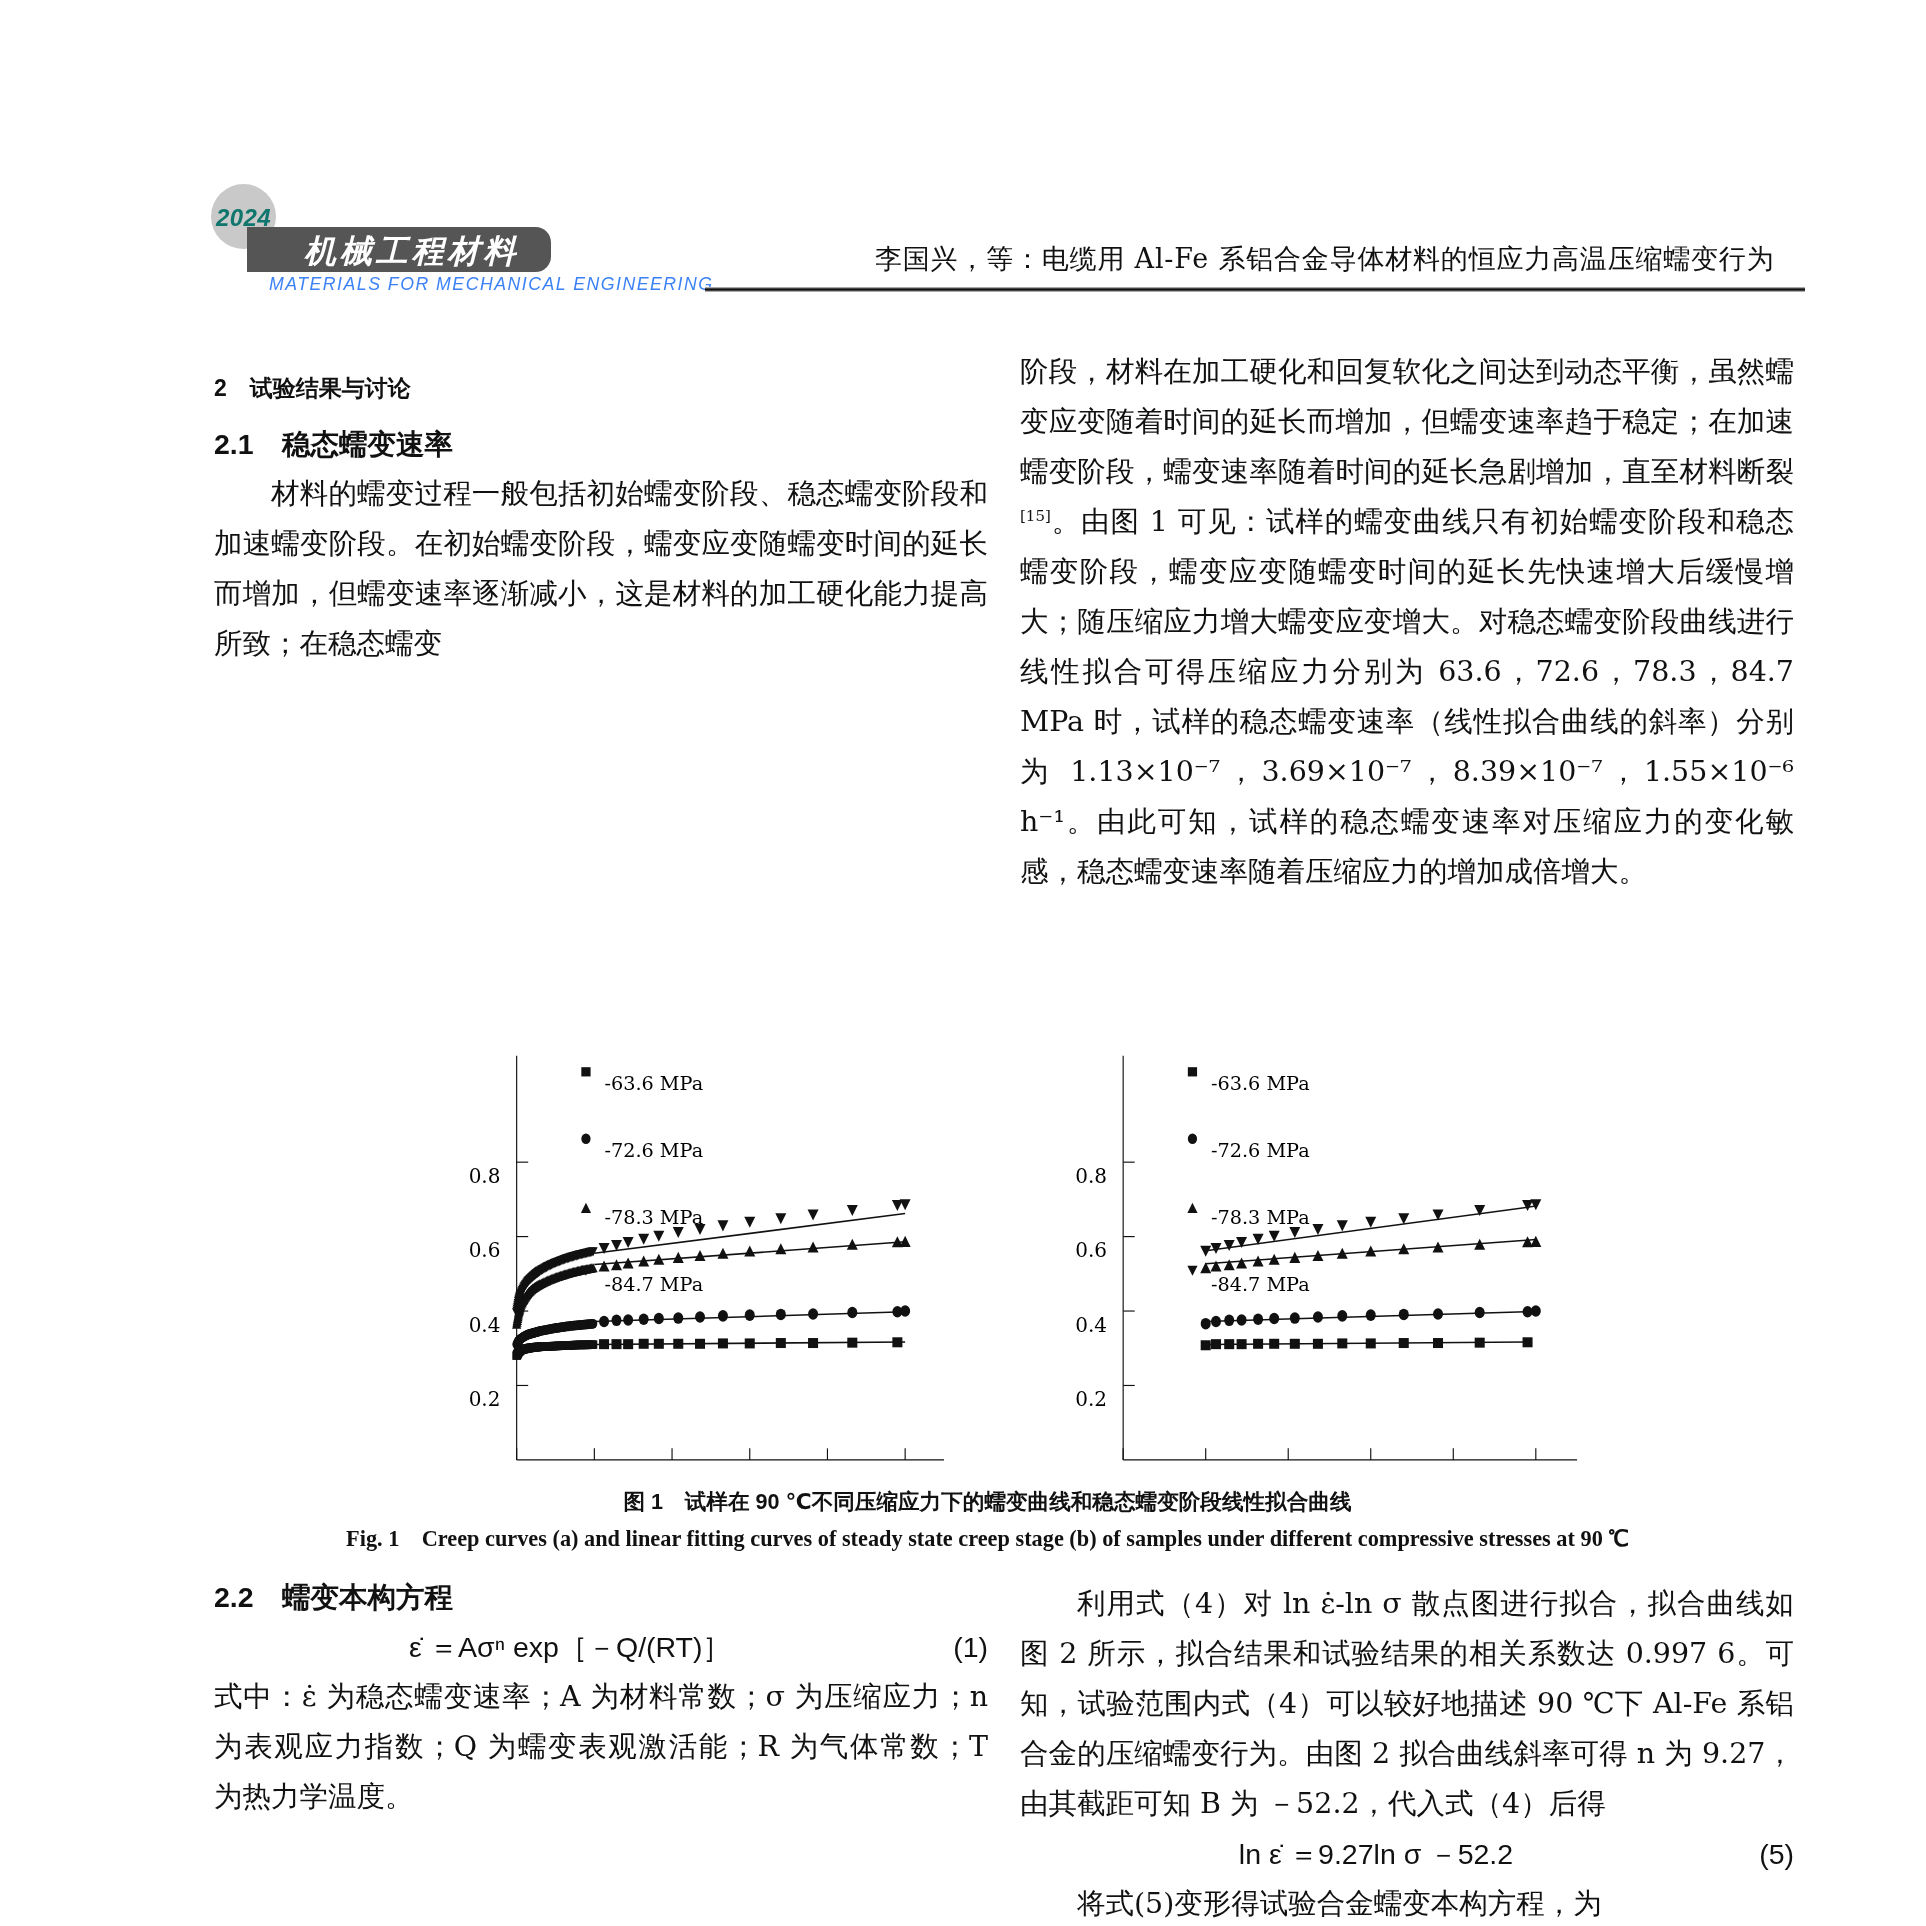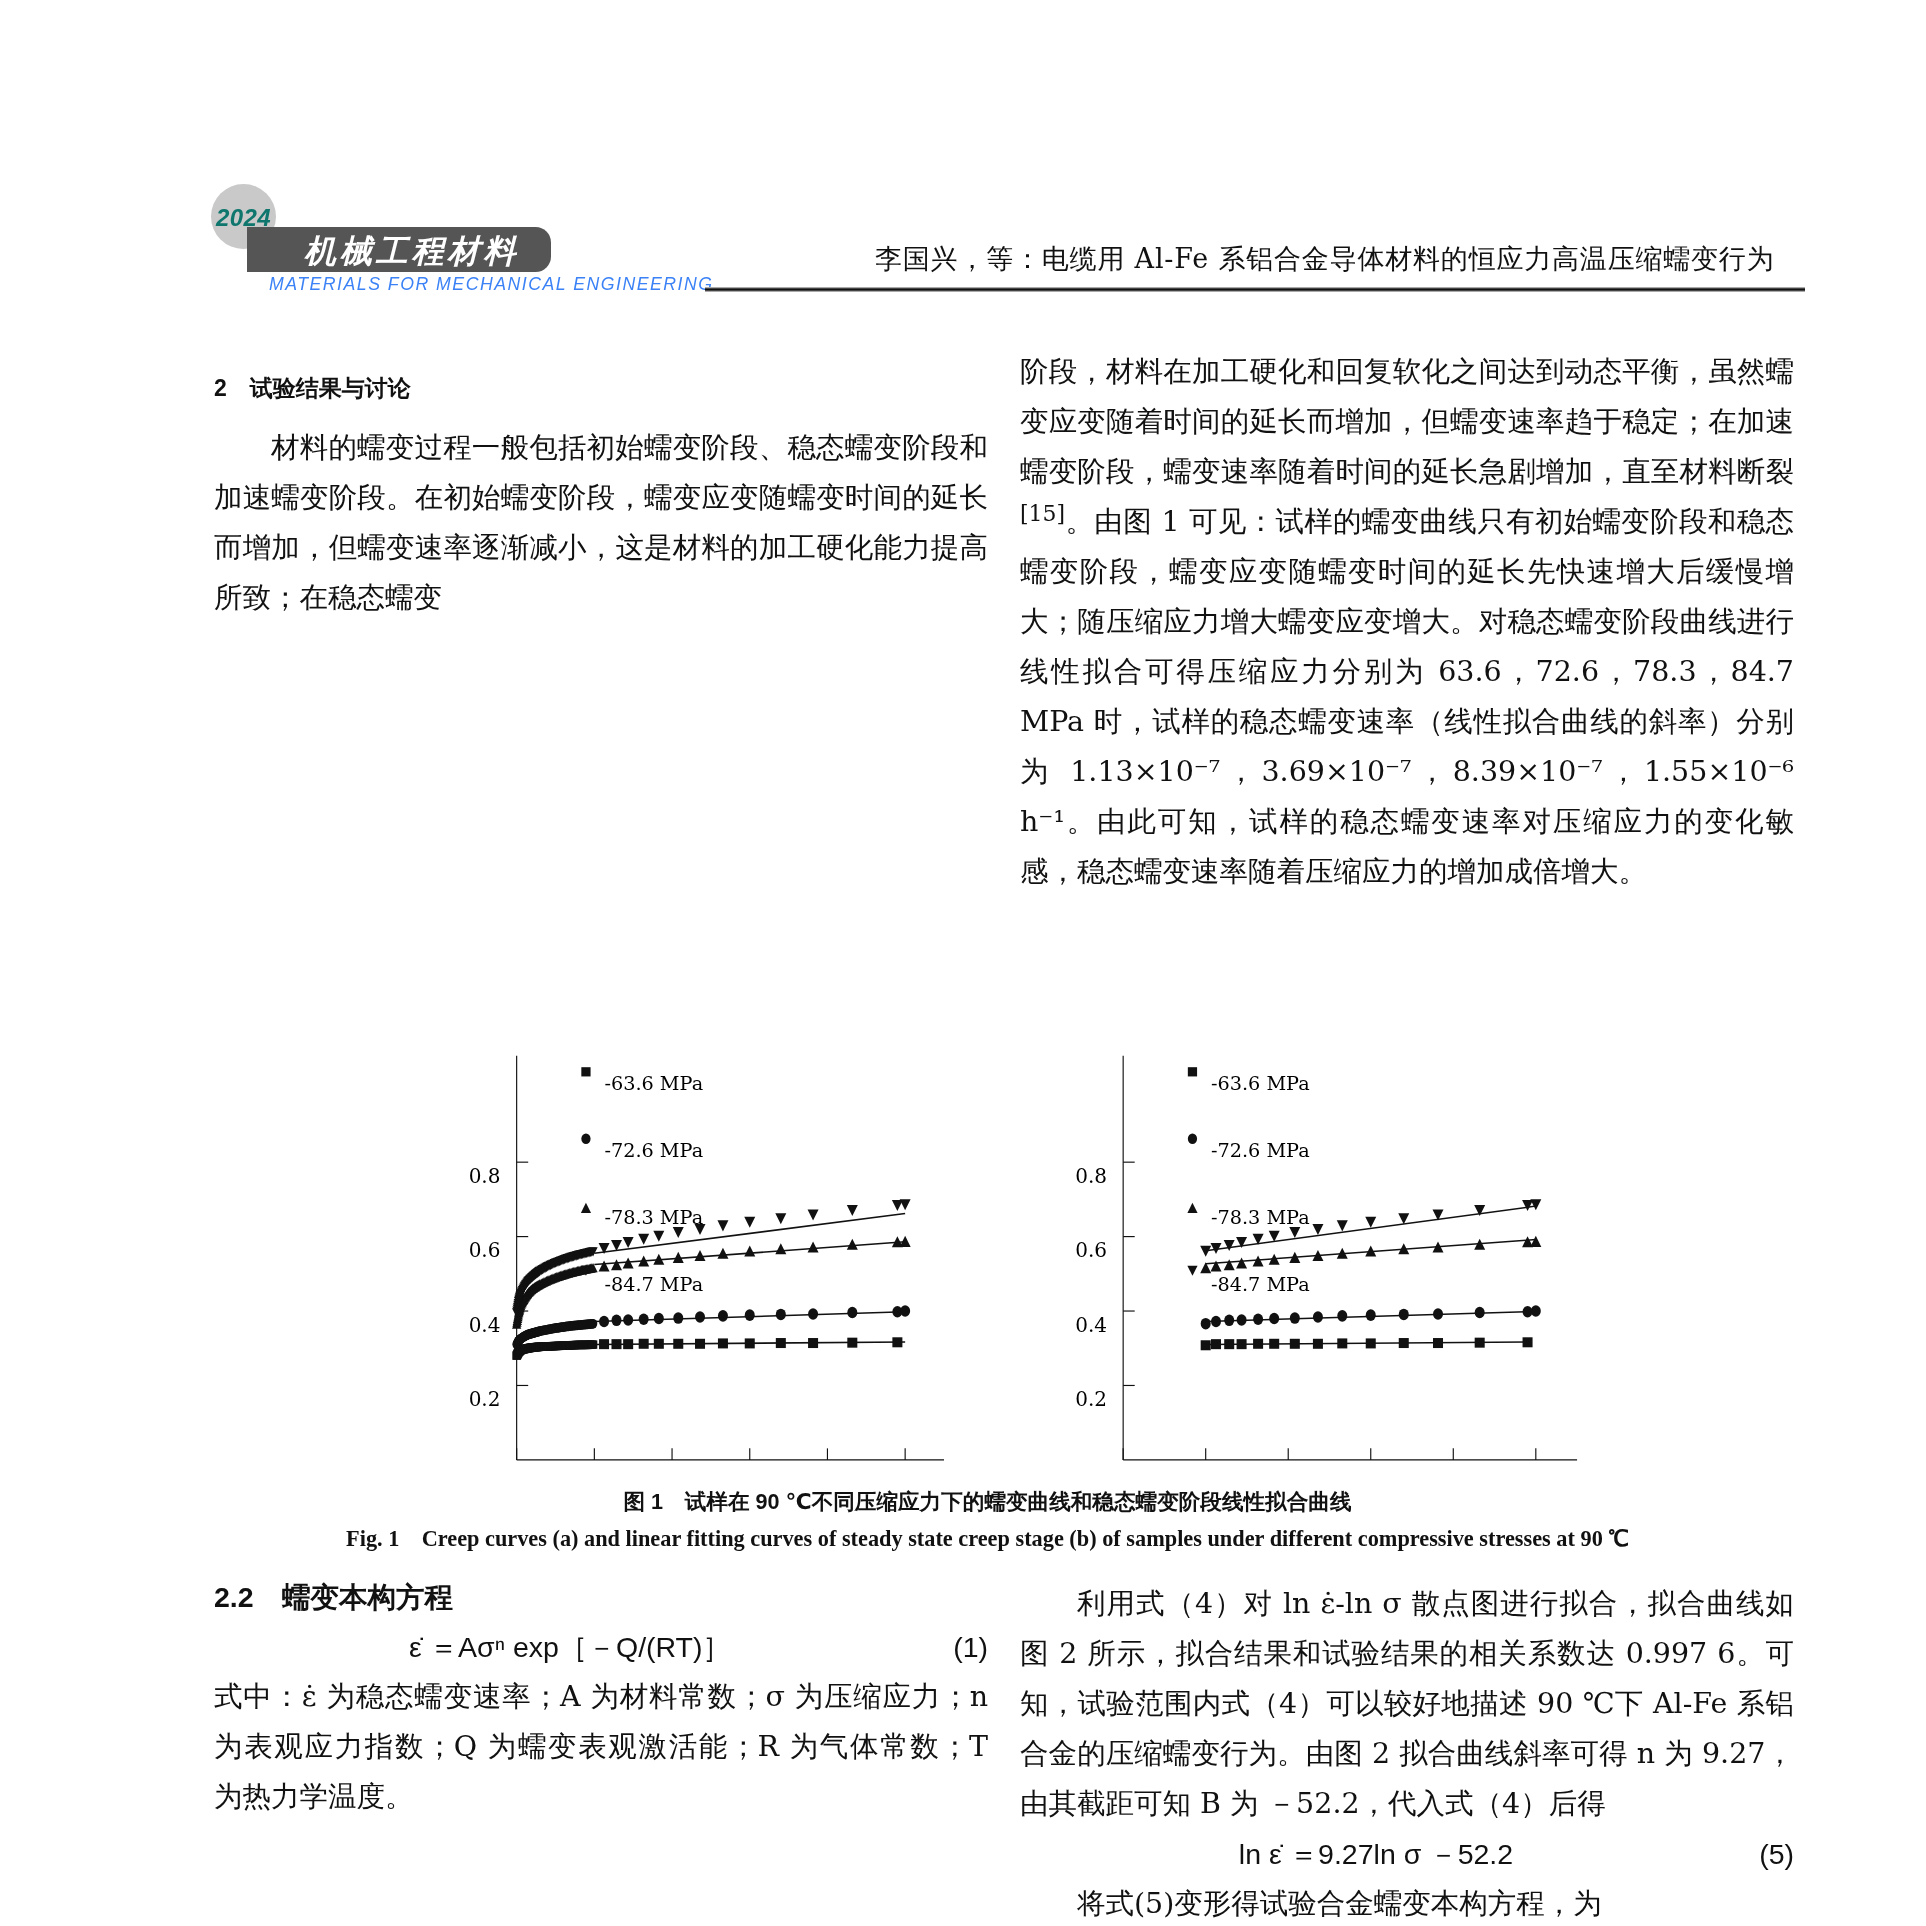--- a/index.html
+++ b/index.html
@@ -25,21 +25,21 @@
   
   .col { position:absolute; width:774px; font-size:28.5px; line-height:50px; text-align:justify; }
   #col-left-1 { left:214px; top:347px; }
   #col-right-1 { left:1020px; top:347px; }
   .p { margin:0; }
   .indent { text-indent:57px; }
   .sec-h { font-family:"Liberation Sans","DejaVu Sans",sans-serif; font-weight:bold; font-size:23px;
            margin:20px 0 14px 0; line-height:42px; }
   .sub-h { font-family:"Liberation Sans","DejaVu Sans",sans-serif; font-weight:bold; font-size:28.5px;
            line-height:42px; margin:0 0 3.9px 0; }
-  sup.ref { font-size:22px; vertical-align:super; line-height:0; }
+  sup.ref { font-size:15px; vertical-align:super; line-height:0; }
 
   
   .fig1 { position:absolute; }
   svg text { font-family:"DejaVu Serif","Liberation Serif",serif; }
   #fig1-caption-cn { left:0; width:1975px; top:1487px; text-align:center;
      font-family:"Liberation Sans","DejaVu Sans",sans-serif; font-weight:bold; font-size:21.6px; }
   #fig1-caption-en { left:0; width:1975px; top:1524px; text-align:center;
      font-family:"Liberation Serif",serif; font-weight:bold; font-size:22.3px; }
 
   
@@ -55,20 +55,21 @@
 <div class="abs" id="hdr-logo-circle"></div>
 <div class="abs" id="hdr-year">2024</div>
 <div class="abs" id="hdr-journal-band"></div>
 <div class="abs" id="hdr-journal-cn">机械工程材料</div>
 <div class="abs" id="hdr-journal-en">MATERIALS FOR MECHANICAL ENGINEERING</div>
 <div class="abs" id="hdr-title">李国兴，等：电缆用 Al-Fe 系铝合金导体材料的恒应力高温压缩蠕变行为</div>
 <div class="abs" id="hdr-rule"></div>
 
 <div class="col" id="col-left-1">
   <div class="sec-h">2　试验结果与讨论</div>
+  <div class="sub-h">2.1　稳态蠕变速率</div>
   <p class="p indent">材料的蠕变过程一般包括初始蠕变阶段、稳态蠕变阶段和加速蠕变阶段。在初始蠕变阶段，蠕变应变随蠕变时间的延长而增加，但蠕变速率逐渐减小，这是材料的加工硬化能力提高所致；在稳态蠕变</p>
 </div>
 
 <div class="col" id="col-right-1">
   <p class="p"><span>阶段，材料在加工硬化和回复软化之间达到动态平衡，虽然蠕变应变随着时间的延长而增加，但蠕变速率趋于稳定；在加速蠕变阶段，蠕变速率随着时间的延长急剧增加，直至材料断裂</span><sup class="ref">[15]</sup><span>。由图 1 可见：试样的蠕变曲线只有初始蠕变阶段和稳态蠕变阶段，蠕变应变随蠕变时间的延长先快速增大后缓慢增大；随压缩应力增大蠕变应变增大。对稳态蠕变阶段曲线进行线性拟合可得压缩应力分别为 63.6，72.6，78.3，84.7 MPa 时，试样的稳态蠕变速率（线性拟合曲线的斜率）分别为 1.13×10⁻⁷，3.69×10⁻⁷，8.39×10⁻⁷，1.55×10⁻⁶ h⁻¹。由此可知，试样的稳态蠕变速率对压缩应力的变化敏感，稳态蠕变速率随着压缩应力的增加成倍增大。</span></p>
 </div>
 
 <svg class="fig1" id="fig1a" style="left:424px; top:1021px;" width="578" height="462" viewBox="0 0 500 400">
     <line x1="80" y1="30" x2="80" y2="380" stroke="#111" stroke-width="1"></line>
     <line x1="80" y1="380" x2="450" y2="380" stroke="#111" stroke-width="1"></line>

